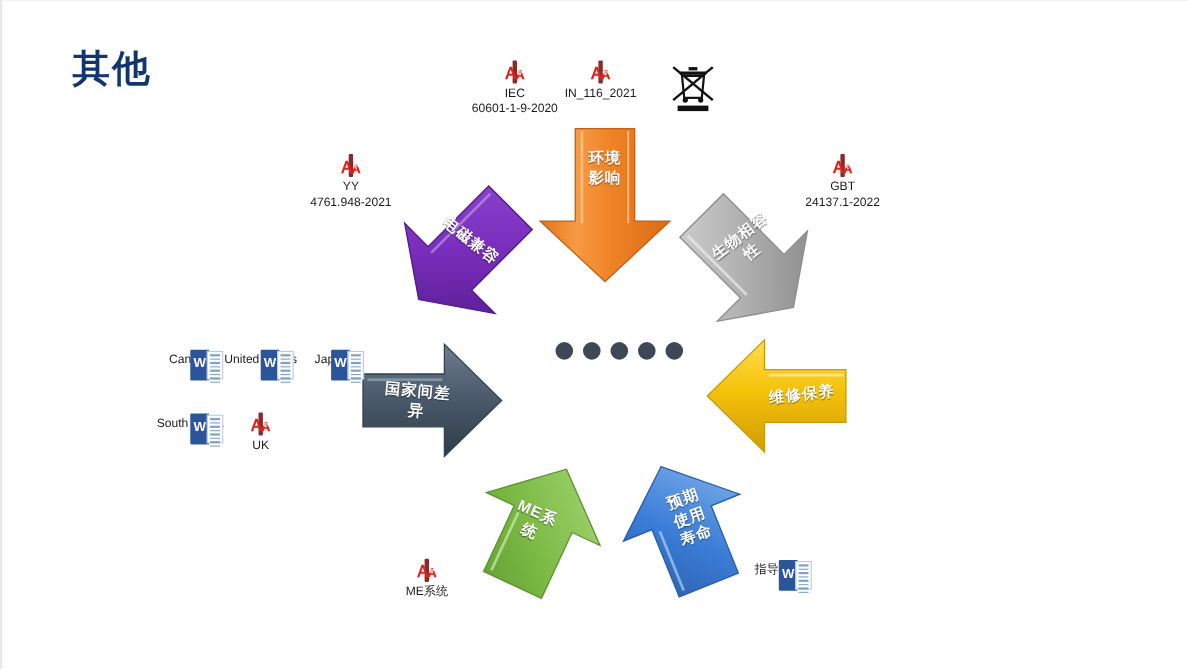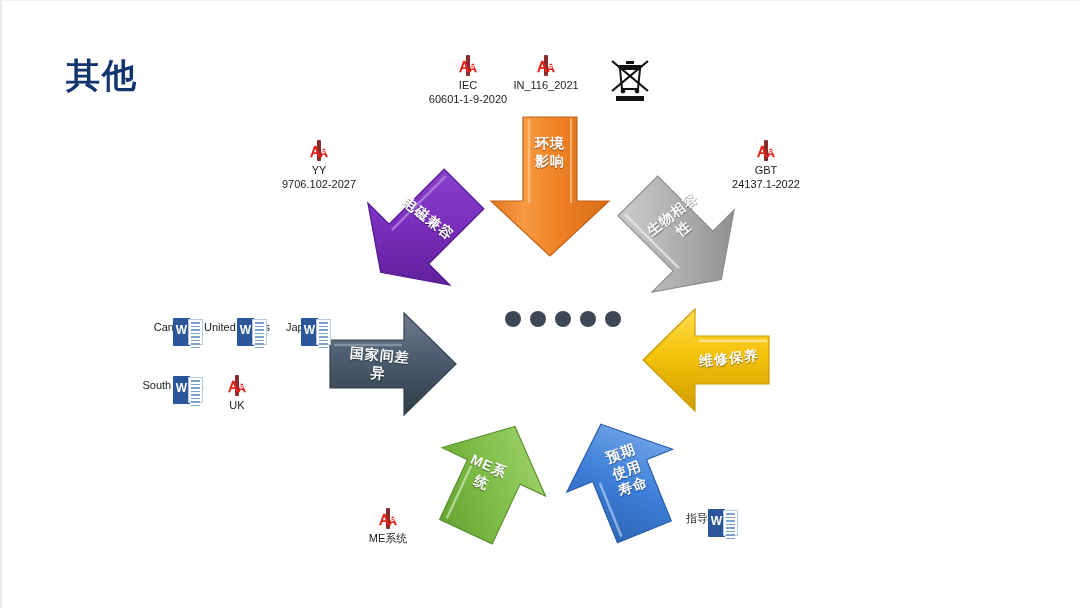--- a/index.html
+++ b/index.html
@@ -20,21 +20,20 @@
   
   #page-title {
     position: absolute;
     left: 64px; top: 44px;
     font-size: 34px;
     font-weight: bold;
     color: #12356e;
     letter-spacing: 2px;
     line-height: 1.1;
     white-space: nowrap;
-    margin-top: 12px;
   }
 
   
   .fileicon {
     position: absolute;
     width: 108px;
     text-align: center;
     line-height: 1.25;
   }
   .fileicon .glyph {
@@ -326,21 +325,21 @@
   </div>
 
   <div class="fileicon" style="left:263px; top:140px;">
     <span class="glyph">
       <span class="pdfglyph">
         <span class="swirl">🗛</span>
         <span class="tag">PDF</span>
       </span>
     </span>
     <span class="cap">YY
-9706.102-2027</span>
+4761.948-2021</span>
   </div>
 
   <div class="fileicon" style="left:710px; top:140px;">
     <span class="glyph">
       <span class="pdfglyph">
         <span class="swirl">🗛</span>
         <span class="tag">PDF</span>
       </span>
     </span>
     <span class="cap">GBT

